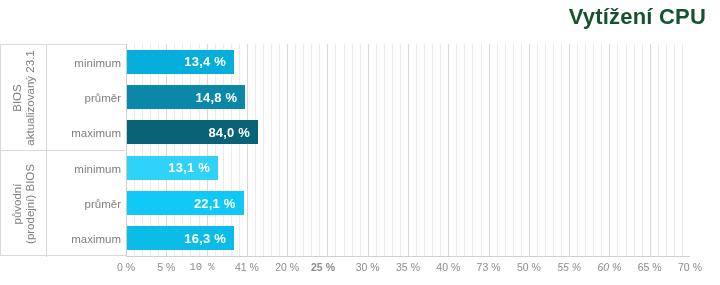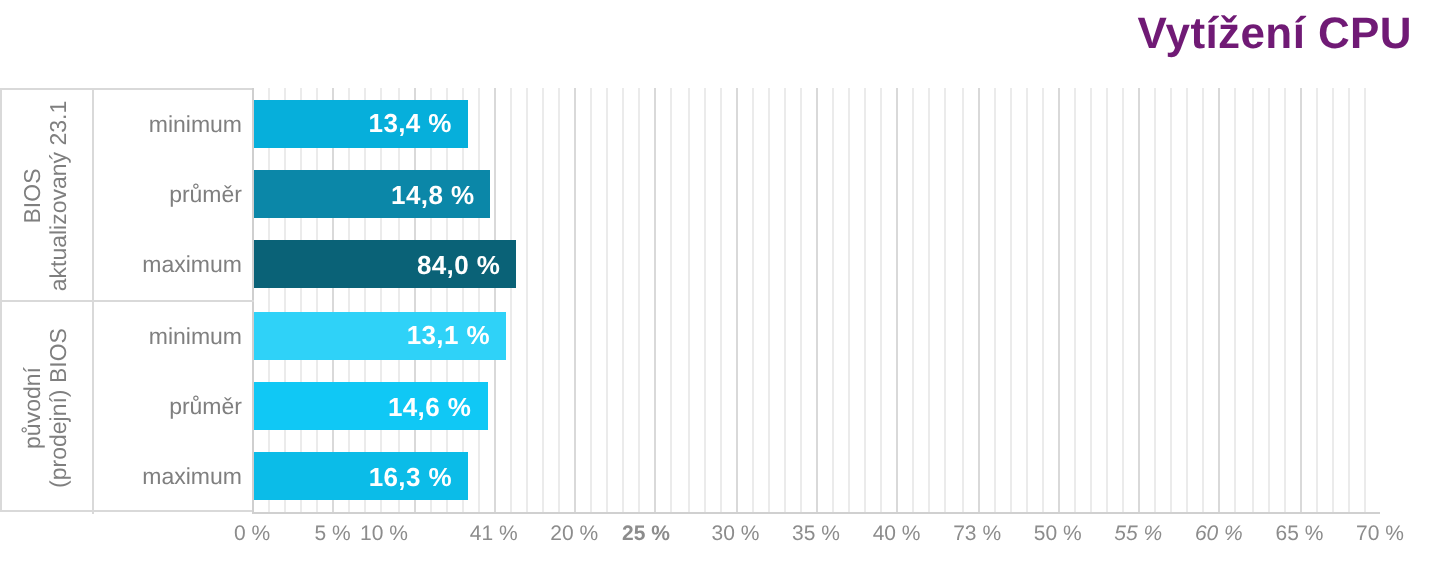--- a/index.html
+++ b/index.html
@@ -20,21 +20,21 @@
     inset: 0;
   }
 
   
   .chart-title {
     position: absolute;
     right: 14px;
     top: 4px;
     font-size: 22px;
     font-weight: bold;
-    color: #701a75;
+    color: #14532d;
     letter-spacing: 0.2px;
     white-space: nowrap;
   }
 
   
   .plot-area {
     position: absolute;
     left: 126px;
     top: 44px;
     width: 564px;
@@ -244,25 +244,25 @@
     <div id="bars-layer">
         <div class="bar" style="width: 107.966px; top: 5.66667px; background: rgb(6, 175, 219);">
           <span class="bar-value">13,4 %</span>
         </div>
         <div class="bar" style="width: 119.246px; top: 41px; background: rgb(11, 135, 168);">
           <span class="bar-value">14,8 %</span>
         </div>
         <div class="bar" style="width: 132.137px; top: 76.3333px; background: rgb(10, 98, 119);">
           <span class="bar-value">84,0 %</span>
         </div>
-        <div class="bar" style="width: 127px; top: 111.667px; background: rgb(47, 210, 248);">
+        <div class="bar" style="width: 92px; top: 111.667px; background: rgb(47, 210, 248);">
           <span class="bar-value">13,1 %</span>
         </div>
         <div class="bar" style="width: 117.634px; top: 147px; background: rgb(16, 200, 245);">
-          <span class="bar-value">14,6 %</span>
+          <span class="bar-value">22,1 %</span>
         </div>
         <div class="bar" style="width: 108px; top: 182.333px; background: rgb(11, 188, 232);">
           <span class="bar-value">16,3 %</span>
         </div>
       </div>
   </div>
 
   <div class="axis-line"></div>
   <div class="axis-bottom"></div>
 
@@ -294,21 +294,21 @@
         <div class="cat-cell c1">průměr</div>
         <div class="cat-cell c2">maximum</div>
       </div>
     </div>
 
   </div>
 
   <div id="xticks">
       <div class="xtick" style="left: 126px;">0 %</div>
       <div class="xtick" style="left: 166.286px;">5 %</div>
-      <div class="xtick" style="left: 192px;">10 %</div>
+      <div class="xtick" style="left: 202px; font-family: Liberation Mono, monospace;">10 %</div>
       <div class="xtick" style="left: 246.857px;">41 %</div>
       <div class="xtick" style="left: 287.143px;">20 %</div>
       <div class="xtick" style="left: 323px; font-weight: bold;">25 %</div>
       <div class="xtick" style="left: 367.714px;">30 %</div>
       <div class="xtick" style="left: 408px;">35 %</div>
       <div class="xtick" style="left: 448.286px;">40 %</div>
       <div class="xtick" style="left: 488.571px;">73 %</div>
       <div class="xtick" style="left: 528.857px;">50 %</div>
       <div class="xtick" style="left: 569.143px; font-style: italic;">55 %</div>
       <div class="xtick" style="left: 609.429px; font-style: italic;">60 %</div>

